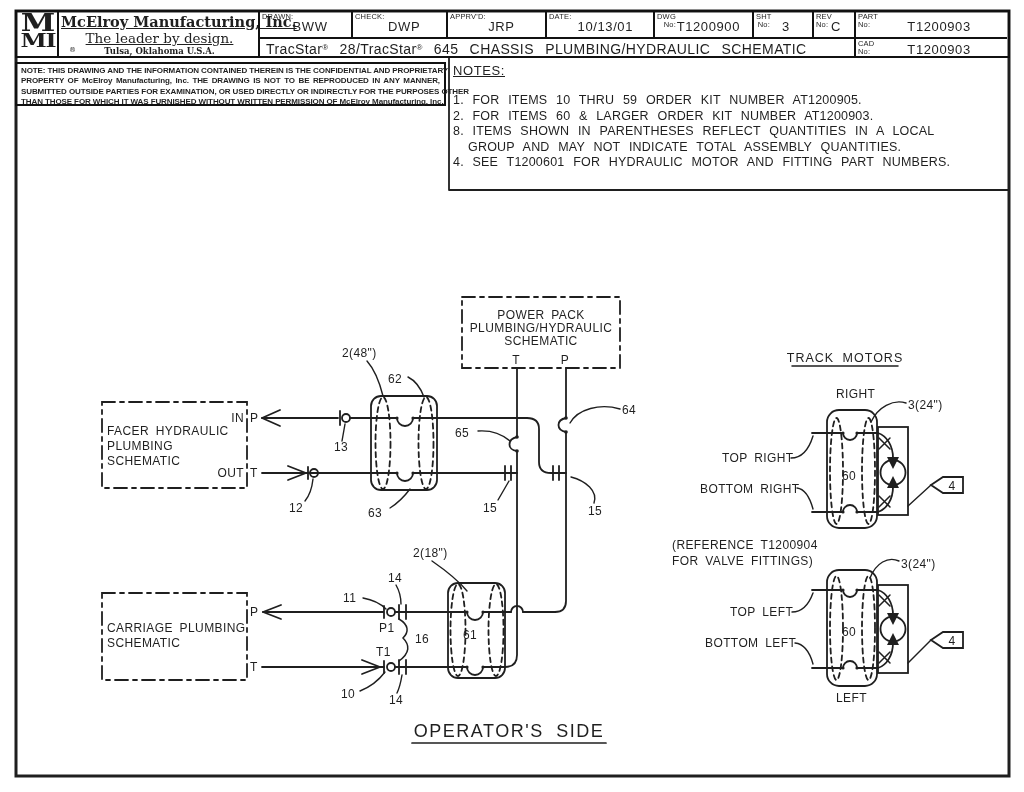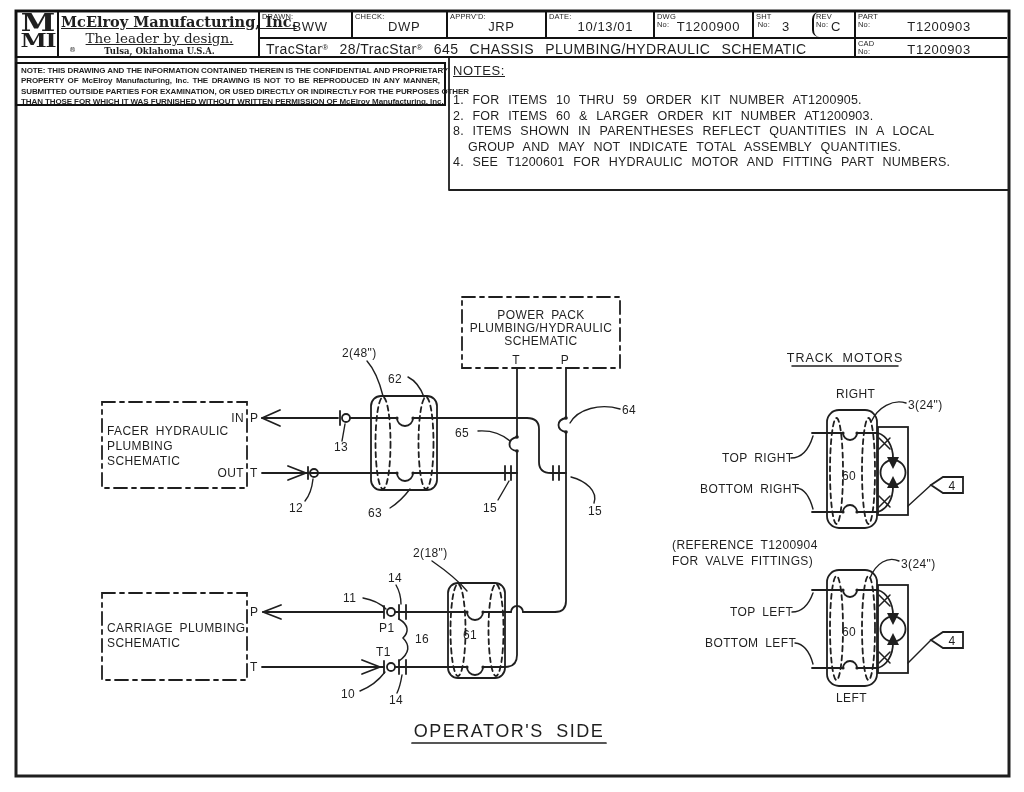--- a/index.html
+++ b/index.html
@@ -302,31 +302,31 @@
       <span class="fv">DWP</span>
     </div>
     <div class="cell r1" style="left:429px;width:99px;">
       <span class="fl">APPRV'D:</span>
       <span class="fv">JRP</span>
     </div>
     <div class="cell r1" style="left:528px;width:108px;">
       <span class="fl">DATE:</span>
       <span class="fv">10/13/01</span>
     </div>
-    <div class="cell r1" style="left:636px;width:99px;">
+    <div class="cell r1" style="left:636px;width:99px;text-align:right;">
       <span class="fl">DWG
 No:</span>
       <span class="fv">T1200900</span>
     </div>
     <div class="cell r1" style="left:735px;width:60px;text-align:center;">
       <span class="fl">SHT
 No:</span>
       <span class="fv">3</span>
     </div>
-    <div class="cell r1" style="left:795px;width:42px;border-radius:7px;">
+    <div class="cell r1" style="left:795px;width:42px;">
       <span class="fl">REV
 No:</span>
       <span class="fv">C</span>
     </div>
     <div class="cell r1" style="left:837px;width:153px;">
       <span class="fl">PART
 No:</span>
       <span class="fv">T1200903</span>
     </div>
 

